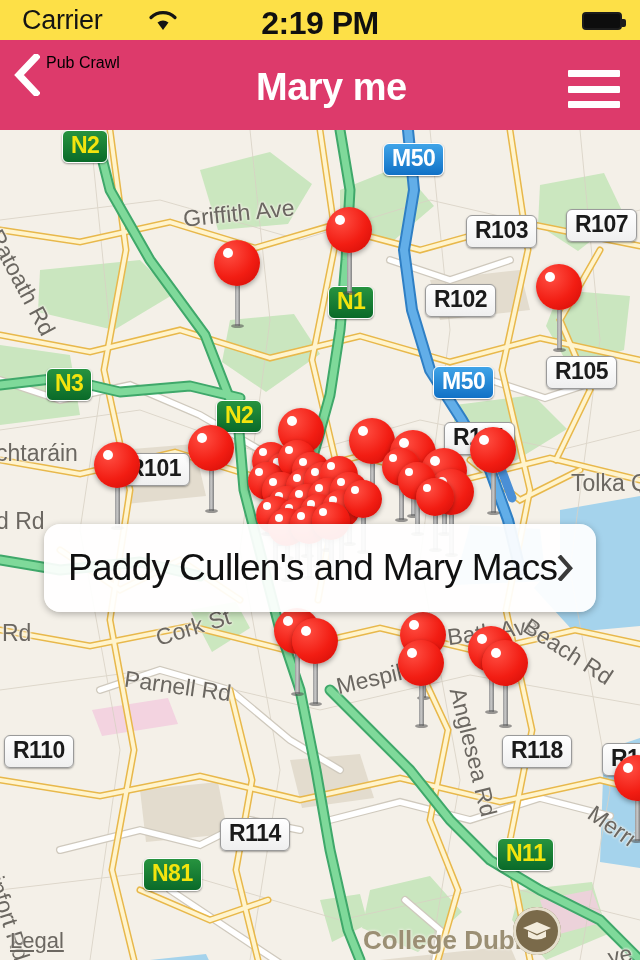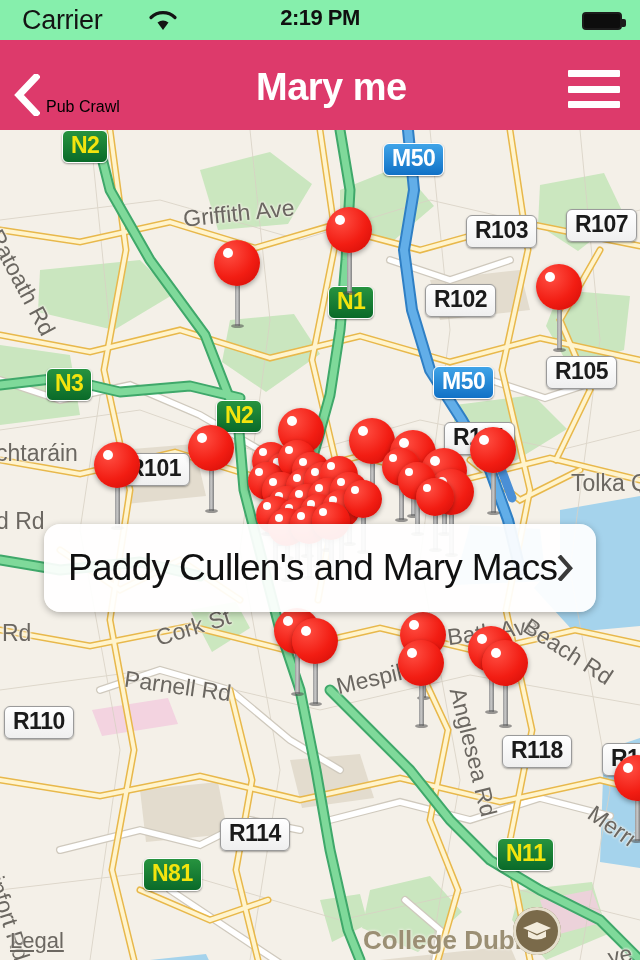--- a/index.html
+++ b/index.html
@@ -6,48 +6,48 @@
   html,body { width:640px; height:960px; overflow:hidden; }
   body {
     font-family:"Liberation Sans", sans-serif;
     background:#f2efe9;
     position:relative;
   }
 
   
   #status-bar{
     position:absolute; top:0; left:0; width:640px; height:40px;
-    background:#86efac; z-index:40;
+    background:#fde047; z-index:40;
   }
   #status-carrier{
     position:absolute; left:22px; top:5px;
     font-size:27px; color:#141414; letter-spacing:-0.3px;
   }
   #wifi-icon{ position:absolute; left:148px; top:10px; width:30px; height:22px; }
   #status-time{
     position:absolute; left:0; top:5px; width:640px; text-align:center;
-    font-size:22px; font-weight:bold; color:#101010; letter-spacing:-0.5px;
+    font-size:32px; font-weight:bold; color:#101010; letter-spacing:-0.5px;
   }
   #battery-icon{
     position:absolute; right:18px; top:12px; width:40px; height:18px;
     border:2px solid #1c1c1c; border-radius:4px; background:#0d0d0d;
   }
   #battery-icon:after{
     content:""; position:absolute; right:-6px; top:5px;
     width:4px; height:8px; background:#1c1c1c; border-radius:0 2px 2px 0;
   }
 
   
   #nav-bar{
     position:absolute; top:40px; left:0; width:640px; height:90px;
     background:#dd3a6b; z-index:40;
   }
   #back-button{
     position:absolute; left:14px; top:14px; height:62px;
-    display:flex; align-items:flex-end; cursor:pointer;
+    display:flex; align-items:flex-start; cursor:pointer;
   }
   #back-chevron{ width:26px; height:42px; margin-right:6px; }
   #nav-title{
     position:absolute; left:256px; top:26px;
     font-size:38px; font-weight:bold; color:#ffffff; letter-spacing:-0.5px;
   }
   #menu-button{
     position:absolute; right:20px; top:30px;
     width:52px; height:38px; display:flex; flex-direction:column;
     justify-content:space-between; cursor:pointer;
@@ -340,21 +340,21 @@
     <div class="shield white" style="left:466px;top:85px;">R103</div>
     <div class="shield white" style="left:566px;top:79px;">R107</div>
     <div class="shield green" style="left:328px;top:156px;">N1</div>
     <div class="shield white" style="left:425px;top:154px;">R102</div>
     <div class="shield white" style="left:546px;top:194px;margin-top:32px;">R105</div>
     <div class="shield green" style="left:46px;top:238px;">N3</div>
     <div class="shield blue" style="left:433px;top:236px;">M50</div>
     <div class="shield green" style="left:216px;top:270px;">N2</div>
     <div class="shield white" style="left:119px;top:290px;margin-top:33px;">R101</div>
     <div class="shield white" style="left:444px;top:292px;">R131</div>
-    <div class="shield white" style="left:4px;top:576px;text-align:right;">R110</div>
+    <div class="shield white" style="left:4px;top:605px;text-align:right;">R110</div>
     <div class="shield white" style="left:502px;top:605px;">R118</div>
     <div class="shield white" style="left:602px;top:613px;">R13</div>
     <div class="shield white" style="left:220px;top:688px;">R114</div>
     <div class="shield green" style="left:497px;top:708px;">N11</div>
     <div class="shield green" style="left:143px;top:728px;">N81</div>
   </div>
 
   <div class="place-label" style="left:363px;top:770px;">
     <br>
     <span>College Dublin</span>

